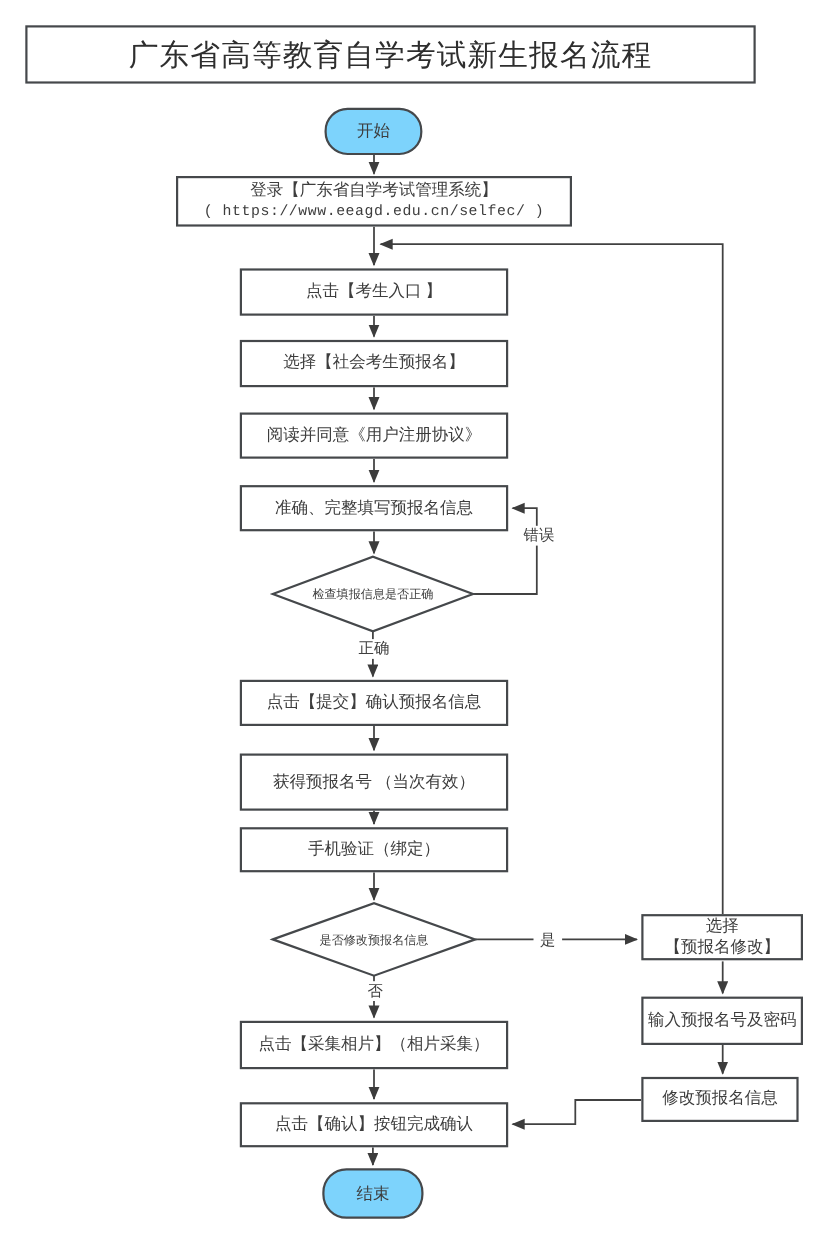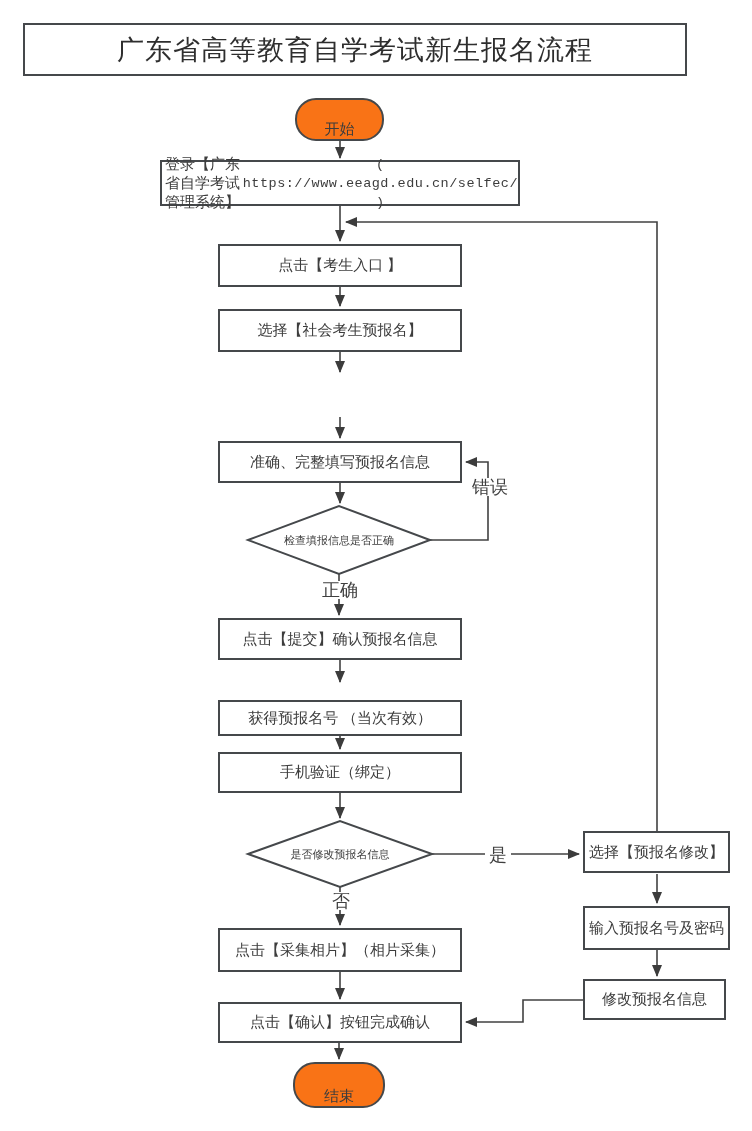--- a/index.html
+++ b/index.html
@@ -10,34 +10,34 @@
     font-family:"Liberation Serif","DejaVu Serif",serif;
     color:#3d3d3d;
     overflow:hidden;
   }
   #wires{position:absolute;left:0;top:0;z-index:0;}
   .box{
     position:absolute;
     box-sizing:border-box;
     border:2px solid #45484b;
     background:#ffffff;
-    display:flex;flex-direction:row;
+    display:flex;flex-direction:column;
     align-items:center;justify-content:center;
     text-align:center;
     font-size:15px;line-height:19px;
     color:#3d3d3d;
     z-index:1;
   }
   .stadium{
     position:absolute;
     box-sizing:border-box;
     border:2px solid #45484b;
     border-radius:22px;
-    background:#f97316;
-    display:flex;align-items:flex-end;justify-content:center;
+    background:#7dd3fc;
+    display:flex;align-items:center;justify-content:center;
     font-size:15px;color:#3d3d3d;
     z-index:1;
   }
   .title-box{
     position:absolute;
     left:23px;top:23px;width:664px;height:53px;
     box-sizing:border-box;
     border:2px solid #45484b;
     display:flex;align-items:center;justify-content:center;
     font-size:27px;letter-spacing:1px;color:#2e2e2e;
@@ -45,37 +45,37 @@
   }
   .diamond-label{
     position:absolute;
     display:flex;align-items:center;justify-content:center;
     text-align:center;font-size:11px;color:#3d3d3d;
     z-index:2;background:transparent;
   }
   .edge-label{
     position:absolute;
     display:flex;align-items:center;justify-content:center;
-    font-size:18px;color:#3f3f3f;
+    font-size:14px;color:#3f3f3f;
     background:#ffffff;
     z-index:2;padding:0 1px;
   }
   .url-line{
     font-family:"Liberation Mono","DejaVu Sans Mono",monospace;
     font-size:13.5px;letter-spacing:0.5px;
   }
   
   #n-start{left:295px;top:98px;width:89px;height:43px;border-radius:21px;}
   #n-login{left:160px;top:160px;width:360px;height:46px;}
   #n-entry{left:218px;top:244px;width:244px;height:43px;}
   #n-prereg{left:218px;top:309px;width:244px;height:43px;}
   #n-agree{left:218px;top:375px;width:244px;height:42px;}
   #n-fill{left:218px;top:441px;width:244px;height:42px;}
   #n-submit{left:218px;top:618px;width:244px;height:42px;}
-  #n-number{left:218px;top:700px;width:244px;height:36px;}
+  #n-number{left:218px;top:685px;width:244px;height:52px;}
   #n-phone{left:218px;top:752px;width:244px;height:41px;}
   #n-photo{left:218px;top:928px;width:244px;height:44px;}
   #n-confirm{left:218px;top:1002px;width:244px;height:41px;}
   #n-end{left:293px;top:1062px;width:92px;height:46px;}
   #n-selmod{left:583px;top:831px;width:147px;height:42px;}
   #n-cred{left:583px;top:906px;width:147px;height:44px;}
   #n-modinfo{left:583px;top:979px;width:143px;height:41px;}
   #d1-label{left:248px;top:523px;width:182px;height:34px;}
   #d2-label{left:248px;top:837px;width:184px;height:34px;}
   #lbl-correct{left:315px;top:581px;width:48px;height:18px;}
@@ -133,20 +133,23 @@
   <div id="n-login" class="box">
     <span>登录【广东省自学考试管理系统】</span>
     <span class="url-line">( https://www.eeagd.edu.cn/selfec/ )</span>
   </div>
   <div id="n-entry" class="box">
     <span>点击【考生入口 】</span>
   </div>
   <div id="n-prereg" class="box">
     <span>选择【社会考生预报名】</span>
   </div>
+  <div id="n-agree" class="box">
+    <span>阅读并同意《用户注册协议》</span>
+  </div>
   <div id="n-fill" class="box">
     <span>准确、完整填写预报名信息</span>
   </div>
   <div id="n-submit" class="box">
     <span>点击【提交】确认预报名信息</span>
   </div>
   <div id="n-number" class="box">
     <span>获得预报名号 （当次有效）</span>
   </div>
   <div id="n-photo" class="box">

